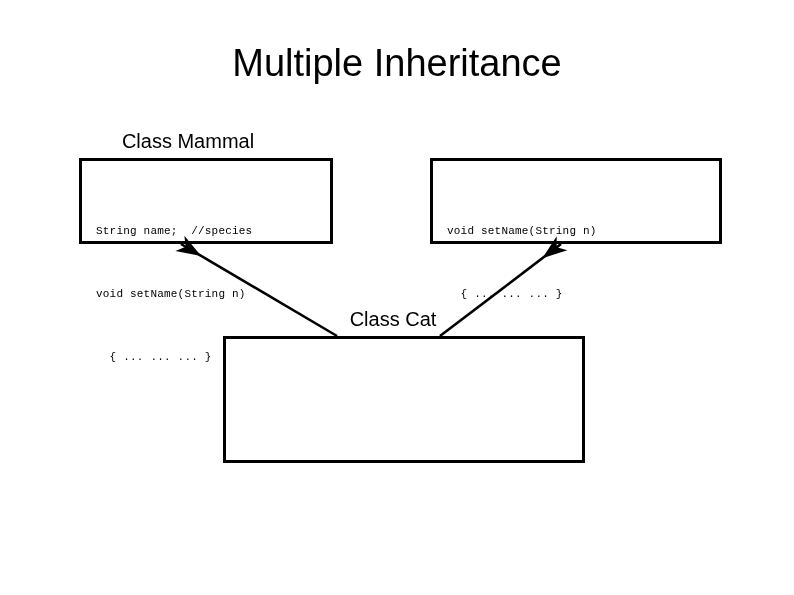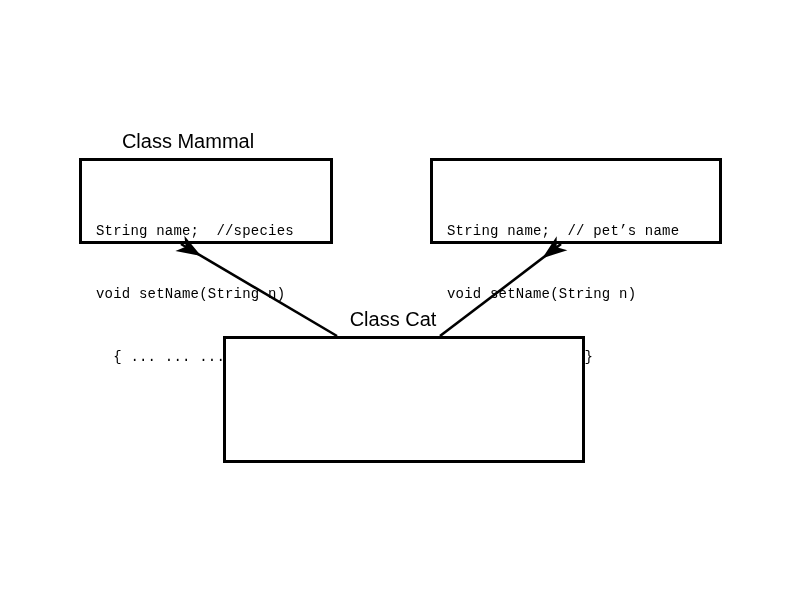--- a/index.html
+++ b/index.html
@@ -55,21 +55,21 @@
     background: #ffffff;
   }
   #box-mammal { left: 79px;  top: 158px; width: 254px; height: 86px; }
   #box-pet    { left: 430px; top: 158px; width: 292px; height: 86px; }
   #box-cat    { left: 223px; top: 336px; width: 362px; height: 127px; }
 
   
   .code-block {
     position: absolute;
     font-family: "Liberation Mono", "DejaVu Sans Mono", monospace;
-    font-size: 14px;
+    font-size: 11px;
     line-height: 21px;
     color: #000000;
     white-space: pre;
     letter-spacing: 0.2px;
   }
   #code-mammal { left: 96px;  top: 179px; }
   #code-pet    { left: 447px; top: 179px; }
 
   .code-line { display: block; }
 
@@ -81,36 +81,36 @@
     width: 794px;
     height: 595px;
     pointer-events: none;
   }
 </style>
 </head>
 <body>
 
 <div id="slide">
 
+  <div id="slide-title">Multiple Inheritance</div>
 
   <div id="label-mammal" class="class-label">Class Mammal</div>
 
   <div id="box-mammal" class="class-box" style="left: 79px; top: 158px; width: 254px; height: 86px;"></div>
 
   <div id="code-mammal" class="code-block">
     <span class="code-line">String name;  //species</span>
     <span class="code-line">void setName(String n)</span>
     <span class="code-line">  { ... ... ... }</span>
   </div>
 
 
   <div id="box-pet" class="class-box" style="left: 430px; top: 158px; width: 292px; height: 86px;"></div>
 
   <div id="code-pet" class="code-block">
-    <span class="code-line">String name;  // pet’s name</span>
     <span class="code-line">void setName(String n)</span>
     <span class="code-line">  { ... ... ... }</span>
   </div>
 
   <div id="label-cat" class="class-label">Class Cat</div>
 
   <div id="box-cat" class="class-box" style="left: 223px; top: 336px; width: 362px; height: 127px;"></div>
 
   <svg id="connectors" viewBox="0 0 794 595">
     <defs>

